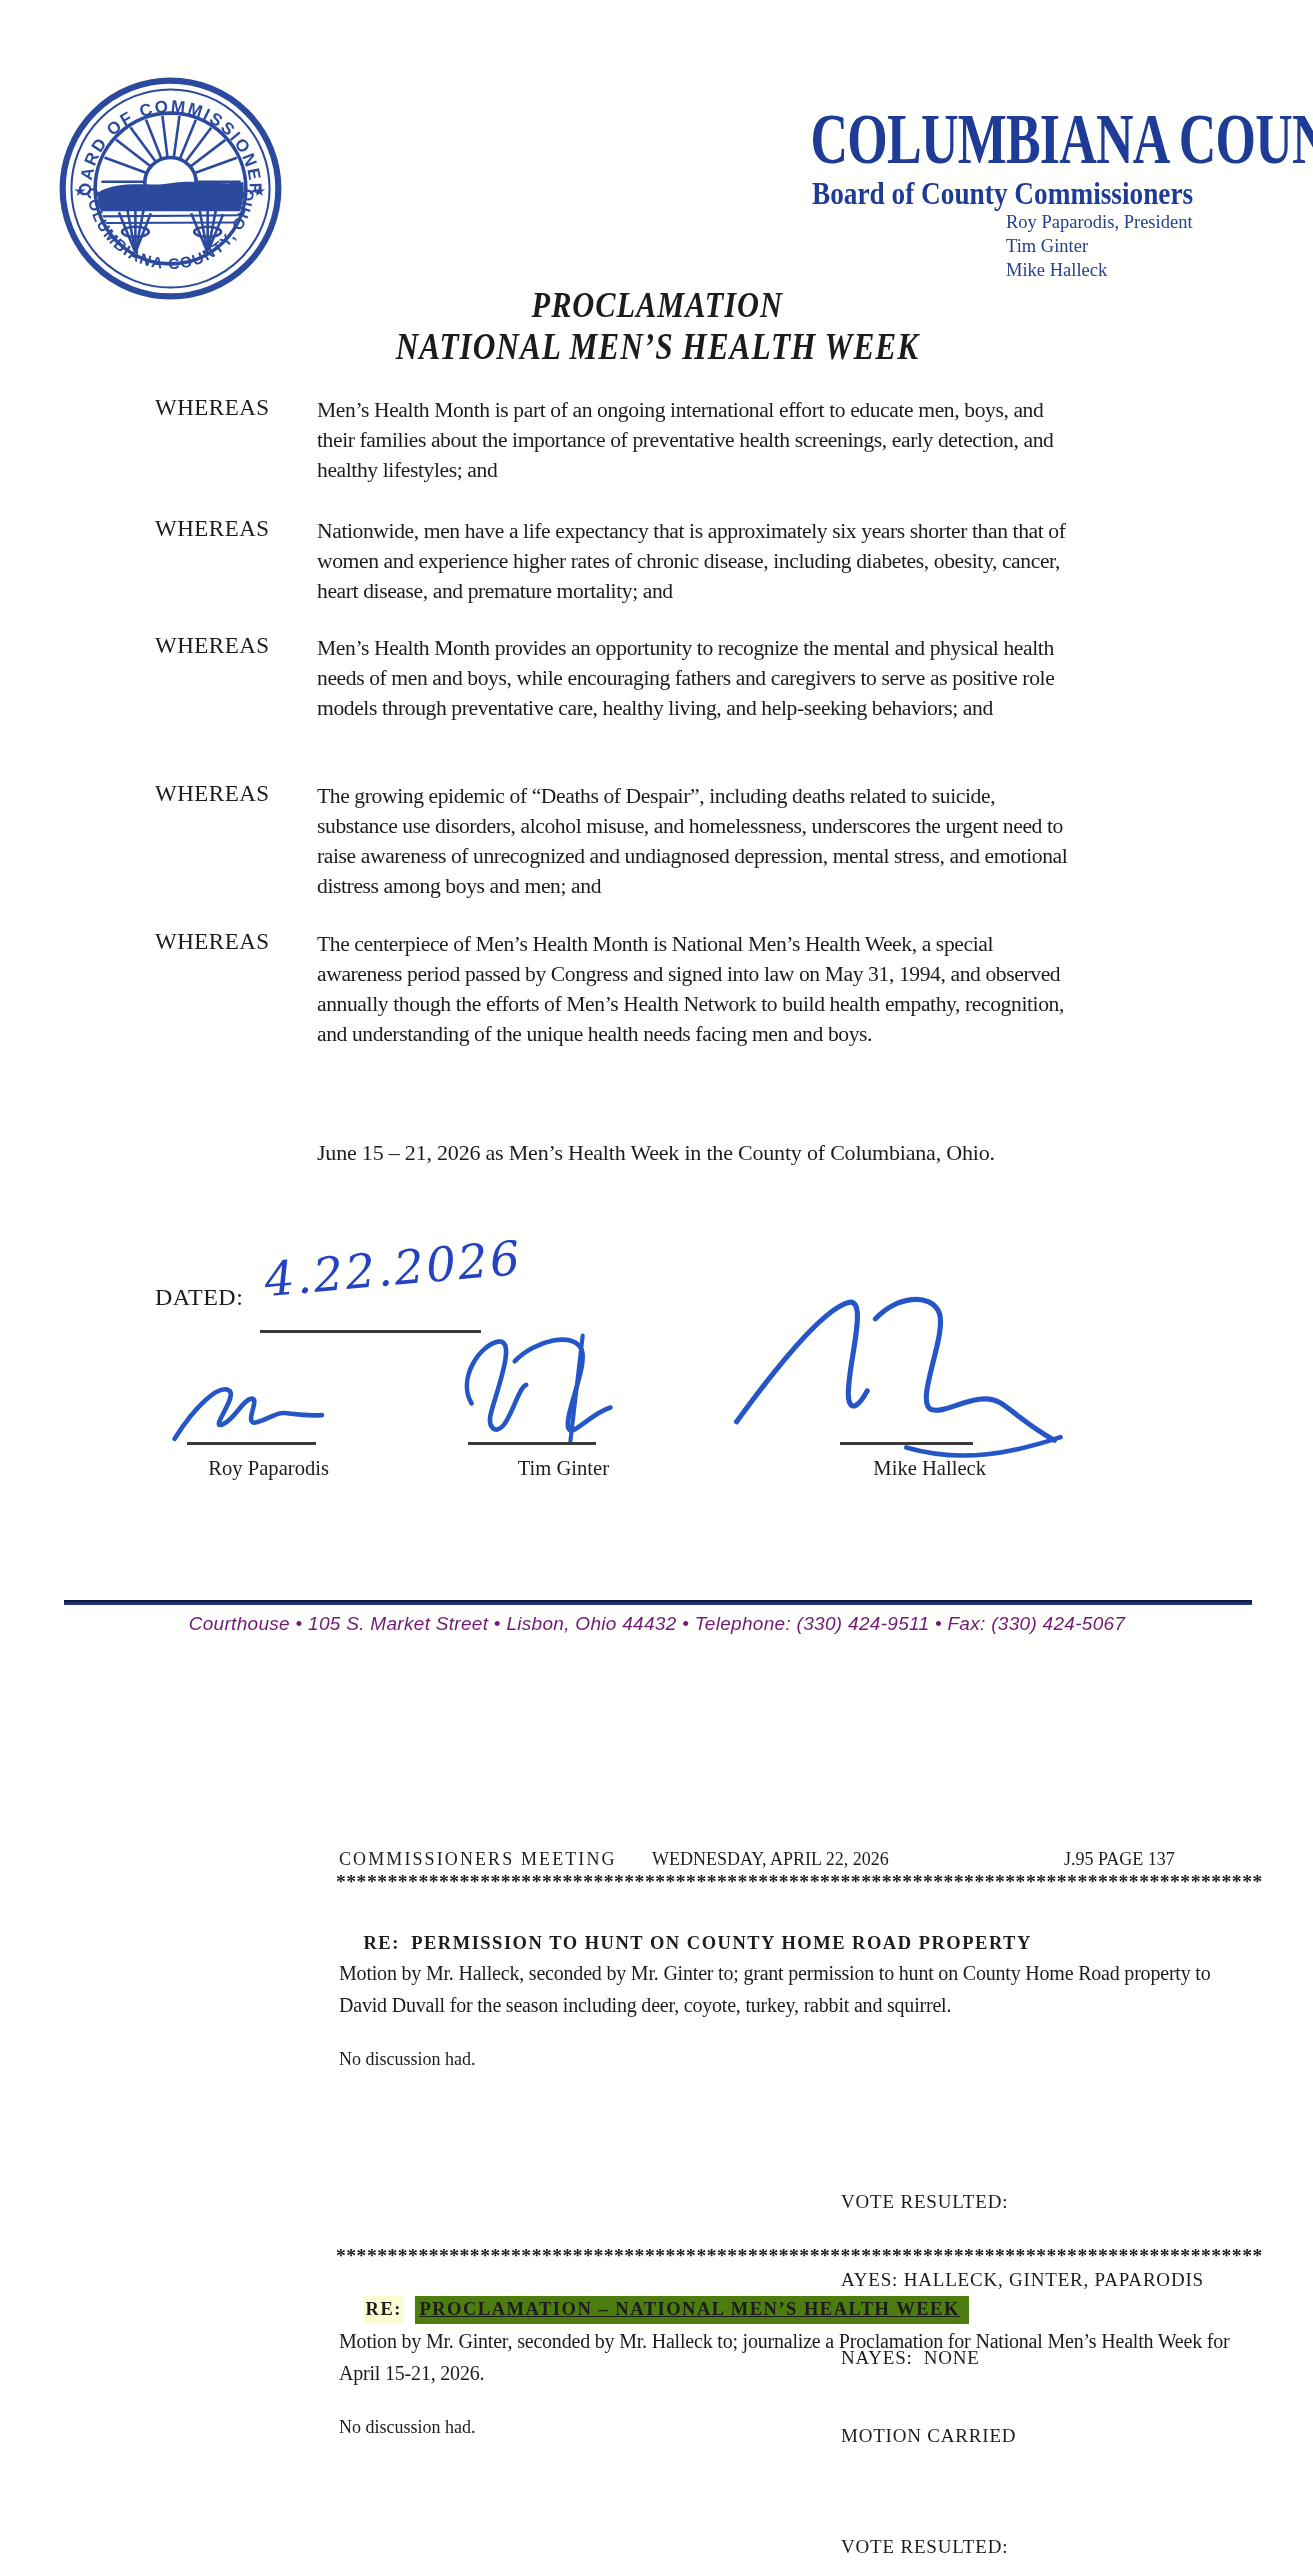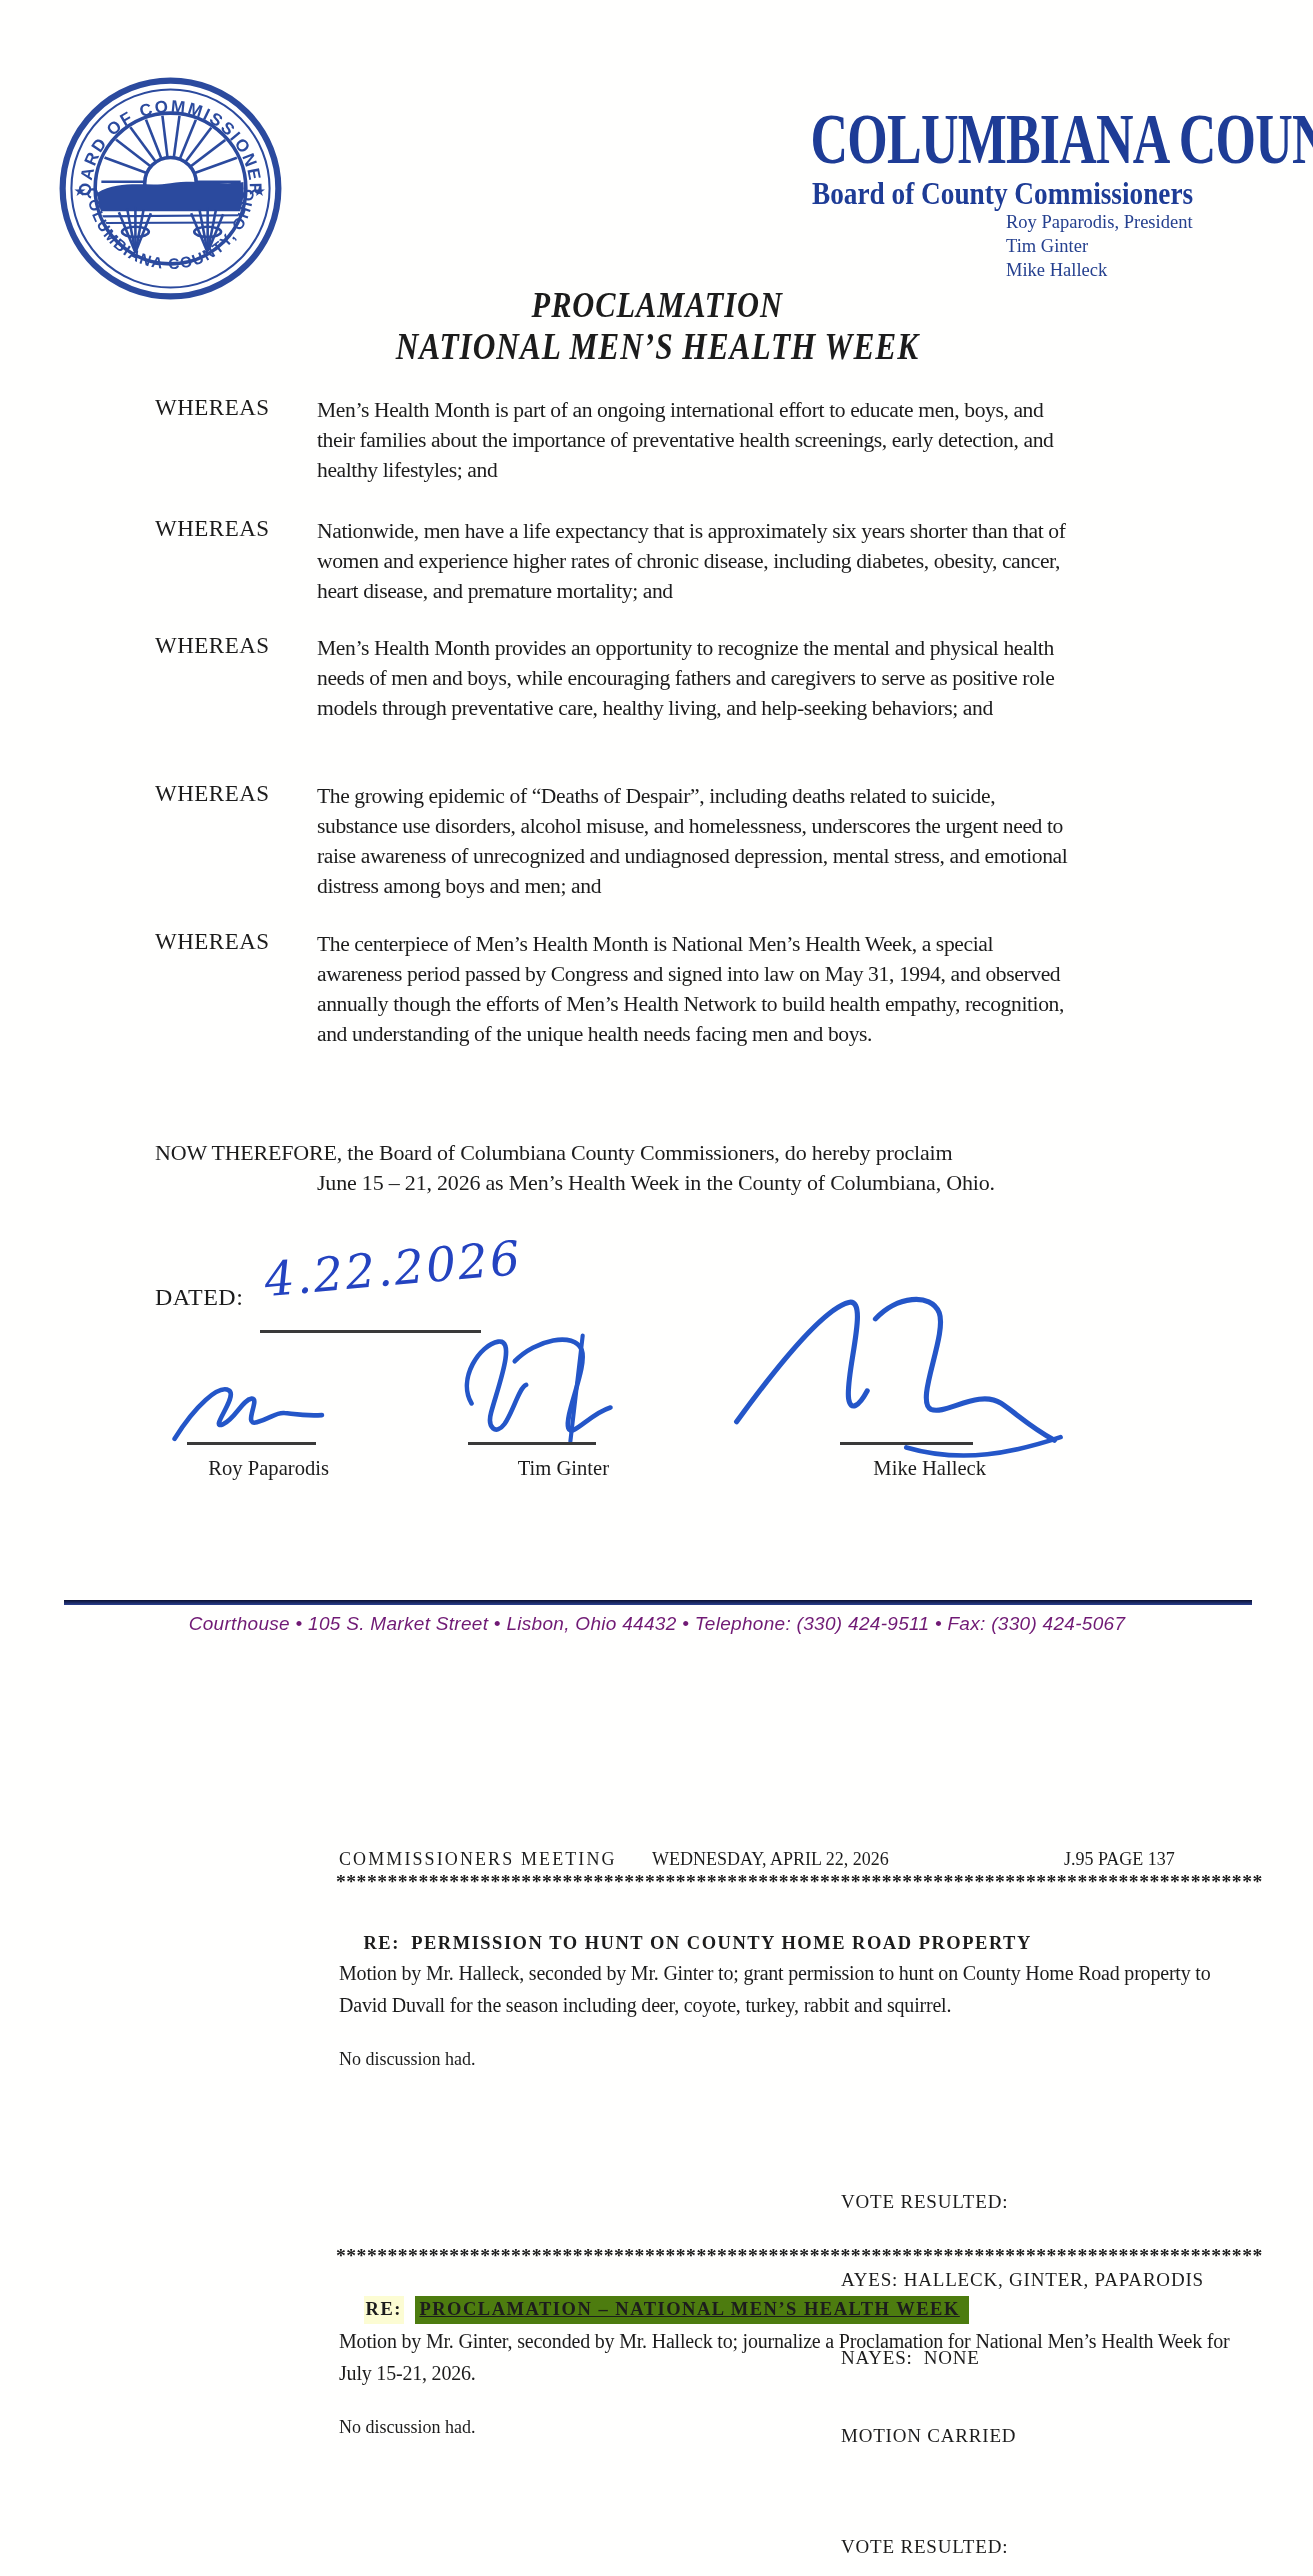--- a/index.html
+++ b/index.html
@@ -147,21 +147,20 @@
   <div class="abs clause" style="left:155px;top:781px;">
     <div class="lbl">WHEREAS</div>
     <div class="txt">The growing epidemic of “Deaths of Despair”, including deaths related to suicide, substance use disorders, alcohol misuse, and homelessness, underscores the urgent need to raise awareness of unrecognized and undiagnosed depression, mental stress, and emotional distress among boys and men; and</div>
   </div>
   <div class="abs clause" style="left:155px;top:929px;">
     <div class="lbl">WHEREAS</div>
     <div class="txt">The centerpiece of Men’s Health Month is National Men’s Health Week, a special awareness period passed by Congress and signed into law on May 31, 1994, and observed annually though the efforts of Men’s Health Network to build health empathy, recognition, and understanding of the unique health needs facing men and boys.</div>
   </div>
 
   <div class="abs" id="therefore">
-    <div>NOW THEREFORE, the Board of Columbiana County Commissioners, do hereby proclaim</div>
     <div class="ind">June 15 – 21, 2026 as Men’s Health Week in the County of Columbiana, Ohio.</div>
   </div>
 
   <div class="abs" id="dated-label">DATED:</div>
   <div class="abs" id="dated-script">4.22.2026</div>
   <div class="abs ink-line" style="left:260px;top:1330px;width:221px;"></div>
 
   <svg class="abs sig-svg" style="left:165px;top:1373px;" width="165" height="77" viewBox="0 0 320 150">
     <path d="M18,128 C58,64 104,22 124,34 C142,46 84,112 112,100 C136,90 150,52 168,50 C186,48 150,104 178,96 C206,88 216,76 232,78 C252,80 270,84 305,82" stroke-width="9"></path>
   </svg>
@@ -204,21 +203,21 @@
     <div>NAYES:  NONE</div>
     <div>MOTION CARRIED</div>
   </div>
 
   <div class="abs sep" style="top:2245px;">******************************************************************************************************************************************************</div>
 
   <div class="abs" id="hl-tail"></div>
   <div class="abs re-line" style="left:339px;top:2278px;">
     <span class="re-pale">RE:</span><span class="re-title hl">PROCLAMATION – NATIONAL MEN’S HEALTH WEEK</span>
   </div>
-  <div class="abs motion" style="left:339px;top:2325px;">Motion by Mr. Ginter, seconded by Mr. Halleck to; journalize a Proclamation for National Men’s Health Week for July 15-21, 2026.</div>
+  <div class="abs motion" style="left:339px;top:2325px;">Motion by Mr. Ginter, seconded by Mr. Halleck to; journalize a Proclamation for National Men’s Health Week for April 15-21, 2026.</div>
   <div class="abs disc" style="left:339px;top:2417px;">No discussion had.</div>
   <div class="abs vote" style="left:841px;top:2482px;">
     <div>VOTE RESULTED:</div>
     
     
     
   </div>
 
 </div>
 

